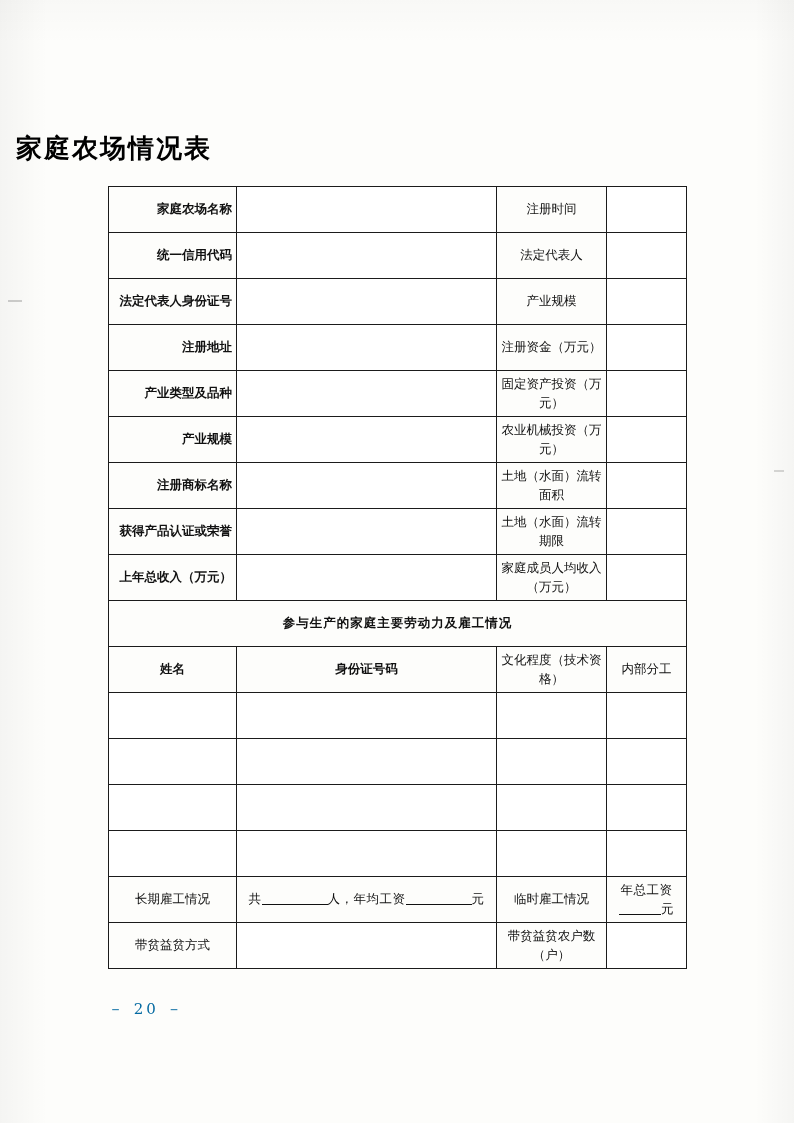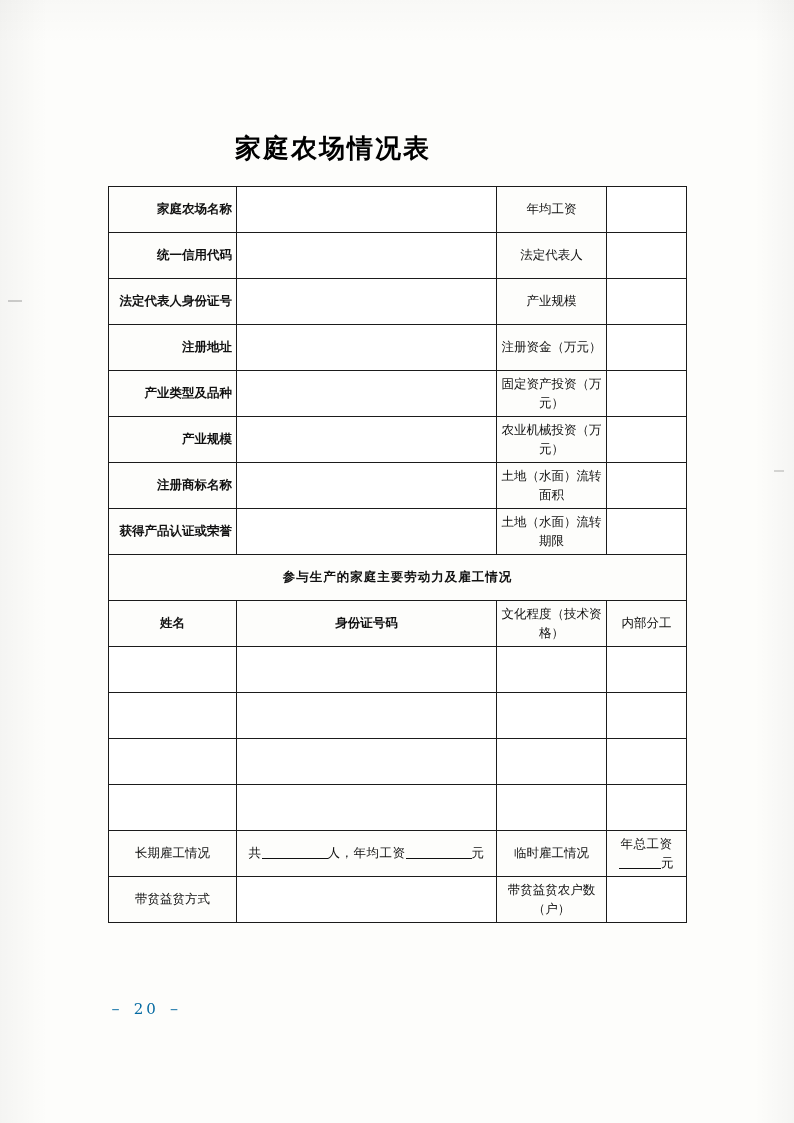--- a/index.html
+++ b/index.html
@@ -31,26 +31,27 @@
       linear-gradient(to right, rgba(0,0,0,0.035), rgba(0,0,0,0) 6%),
       linear-gradient(to left, rgba(0,0,0,0.03), rgba(0,0,0,0) 5%),
       linear-gradient(to bottom, rgba(0,0,0,0.02), rgba(0,0,0,0) 4%);
     pointer-events: none;
   }
   .doc-title {
     position: absolute;
     top: 131px;
     left: 0;
     width: 666px;
-    text-align: center;
+    text-align: left;
     font-family: "DejaVu Serif", "Liberation Serif", serif;
     font-size: 26px;
     font-weight: bold;
     letter-spacing: 2px;
     color: #000;
+    padding-left: 16px;
   }
   .table-wrap {
     position: absolute;
     top: 186px;
     left: 108px;
     width: 578px;
   }
   table.form {
     border-collapse: collapse;
     width: 578px;
@@ -144,21 +145,21 @@
       <colgroup>
         <col style="width:128px">
         <col style="width:260px">
         <col style="width:110px">
         <col style="width:80px">
       </colgroup>
       <tbody>
         <tr>
           <td class="lbl">家庭农场名称</td>
           <td class="val"></td>
-          <td class="lbl-n">年均工资</td>
+          <td class="lbl-n">注册时间</td>
           <td class="val"></td>
         </tr>
         <tr>
           <td class="lbl">统一信用代码</td>
           <td class="val"></td>
           <td class="lbl-n">法定代表人</td>
           <td class="val"></td>
         </tr>
         <tr>
           <td class="lbl">法定代表人身份证号</td>
@@ -187,20 +188,26 @@
         <tr>
           <td class="lbl">注册商标名称</td>
           <td class="val"></td>
           <td class="lbl-n">土地（水面）流转面积</td>
           <td class="val"></td>
         </tr>
         <tr>
           <td class="lbl">获得产品认证或荣誉</td>
           <td class="val"></td>
           <td class="lbl-n">土地（水面）流转期限</td>
+          <td class="val"></td>
+        </tr>
+        <tr>
+          <td class="lbl">上年总收入（万元）</td>
+          <td class="val"></td>
+          <td class="lbl-n">家庭成员人均收入（万元）</td>
           <td class="val"></td>
         </tr>
 
         <tr>
           <td class="section" colspan="4">参与生产的家庭主要劳动力及雇工情况</td>
         </tr>
 
         <tr>
           <td class="lbl center">姓名</td>
           <td class="lbl center">身份证号码</td>

